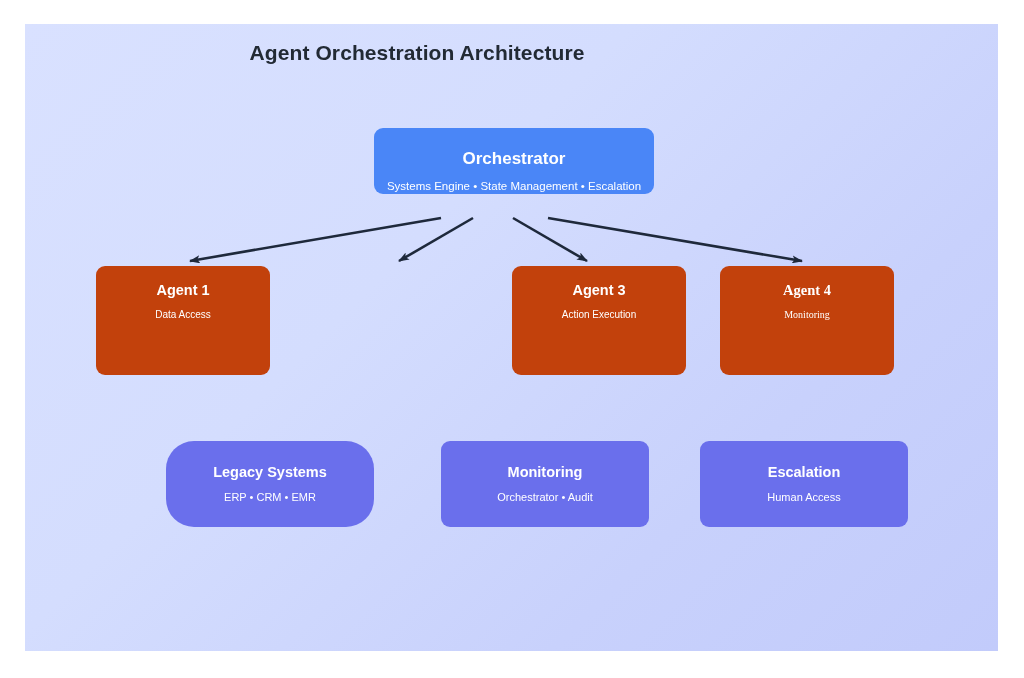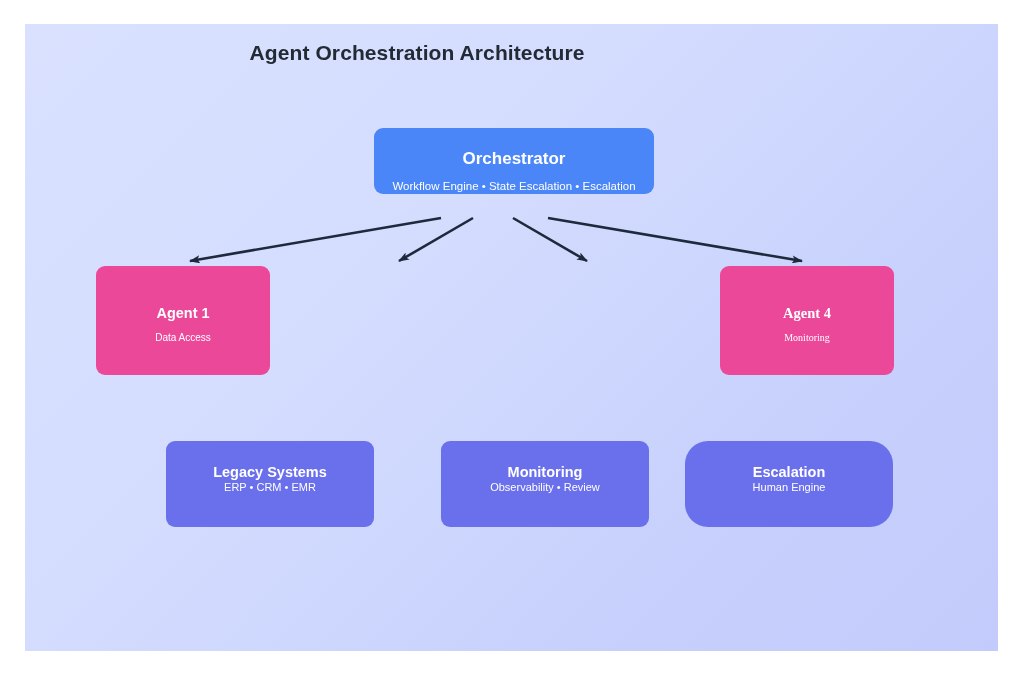--- a/index.html
+++ b/index.html
@@ -77,23 +77,23 @@
   }
   #node-orchestrator .node-sub {
     font-size: 11.5px;
     margin-top: 11px;
   }
   
   .agent-node {
     top: 266px;
     width: 174px;
     height: 109px;
-    background: #ec4899;
+    background: #c2410c;
     justify-content: flex-start;
-    padding-top: 40px;
+    padding-top: 17px;
   }
   .agent-node .node-title {
     font-size: 14.5px;
   }
   .agent-node .node-sub {
     font-size: 10px;
     margin-top: 10px;
   }
   #node-agent-1 { left: 96px; }
   #node-agent-2 { left: 304px; }
@@ -106,24 +106,25 @@
     height: 86px;
     background: #6a6fec;
     justify-content: flex-start;
     padding-top: 24px;
   }
   .support-node .node-title {
     font-size: 14.5px;
   }
   .support-node .node-sub {
     font-size: 11px;
+    margin-top: 10px;
   }
-  #node-legacy-systems { left: 166px; }
+  #node-legacy-systems { left: 166px; border-radius: 28px; }
   #node-monitoring     { left: 441px; }
-  #node-escalation     { left: 685px; border-radius: 23px; }
+  #node-escalation     { left: 700px; }
 </style>
 </head>
 <body>
 
 <div id="canvas">
 
   <div id="panel"></div>
 
   <div id="diagram-title">Agent Orchestration Architecture</div>
 
@@ -136,43 +137,47 @@
     <g stroke="#1e293b" stroke-width="2.6" fill="none" marker-end="url(#arrowhead)">
       <line x1="441" y1="218" x2="190" y2="261"></line>
       <line x1="473" y1="218" x2="399" y2="261"></line>
       <line x1="513" y1="218" x2="587" y2="261"></line>
       <line x1="548" y1="218" x2="802" y2="261"></line>
     </g>
   </svg>
 
   <div class="node" id="node-orchestrator">
     <div class="node-title">Orchestrator</div>
-    <div class="node-sub">Workflow Engine • State Escalation • Escalation</div>
+    <div class="node-sub">Systems Engine • State Management • Escalation</div>
   </div>
 
   <div class="node agent-node" id="node-agent-1">
     <div class="node-title">Agent 1</div>
     <div class="node-sub">Data Access</div>
   </div>
 
 
+  <div class="node agent-node" id="node-agent-3">
+    <div class="node-title">Agent 3</div>
+    <div class="node-sub">Action Execution</div>
+  </div>
 
   <div class="node agent-node" id="node-agent-4">
     <div class="node-title">Agent 4</div>
     <div class="node-sub">Monitoring</div>
   </div>
 
   <div class="node support-node" id="node-legacy-systems">
     <div class="node-title">Legacy Systems</div>
     <div class="node-sub">ERP • CRM • EMR</div>
   </div>
 
   <div class="node support-node" id="node-monitoring">
     <div class="node-title">Monitoring</div>
-    <div class="node-sub">Observability • Review</div>
+    <div class="node-sub">Orchestrator • Audit</div>
   </div>
 
   <div class="node support-node" id="node-escalation">
     <div class="node-title">Escalation</div>
-    <div class="node-sub">Human Engine</div>
+    <div class="node-sub">Human Access</div>
   </div>
 
 </div>
 
 </body></html>

